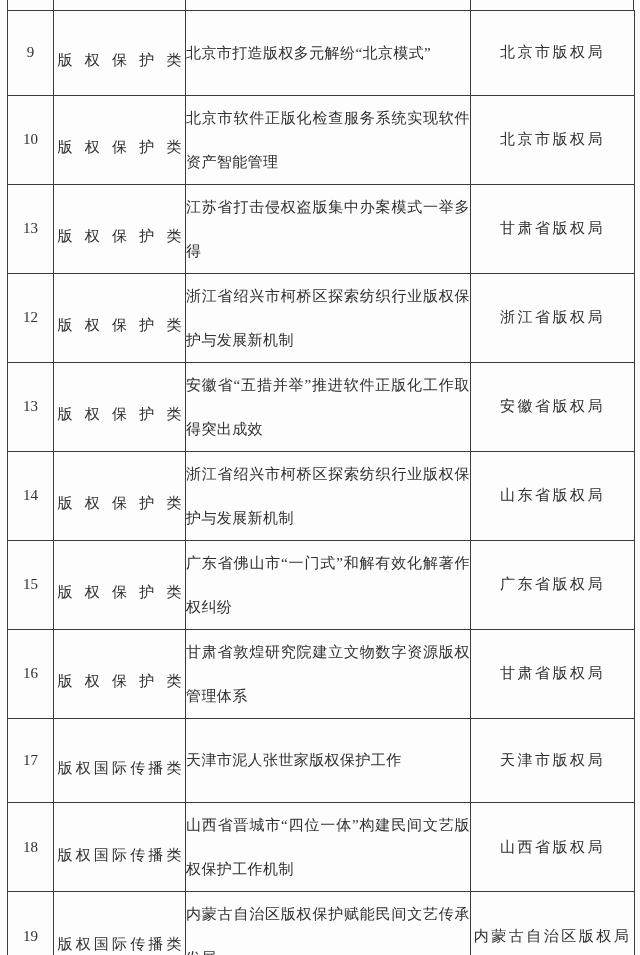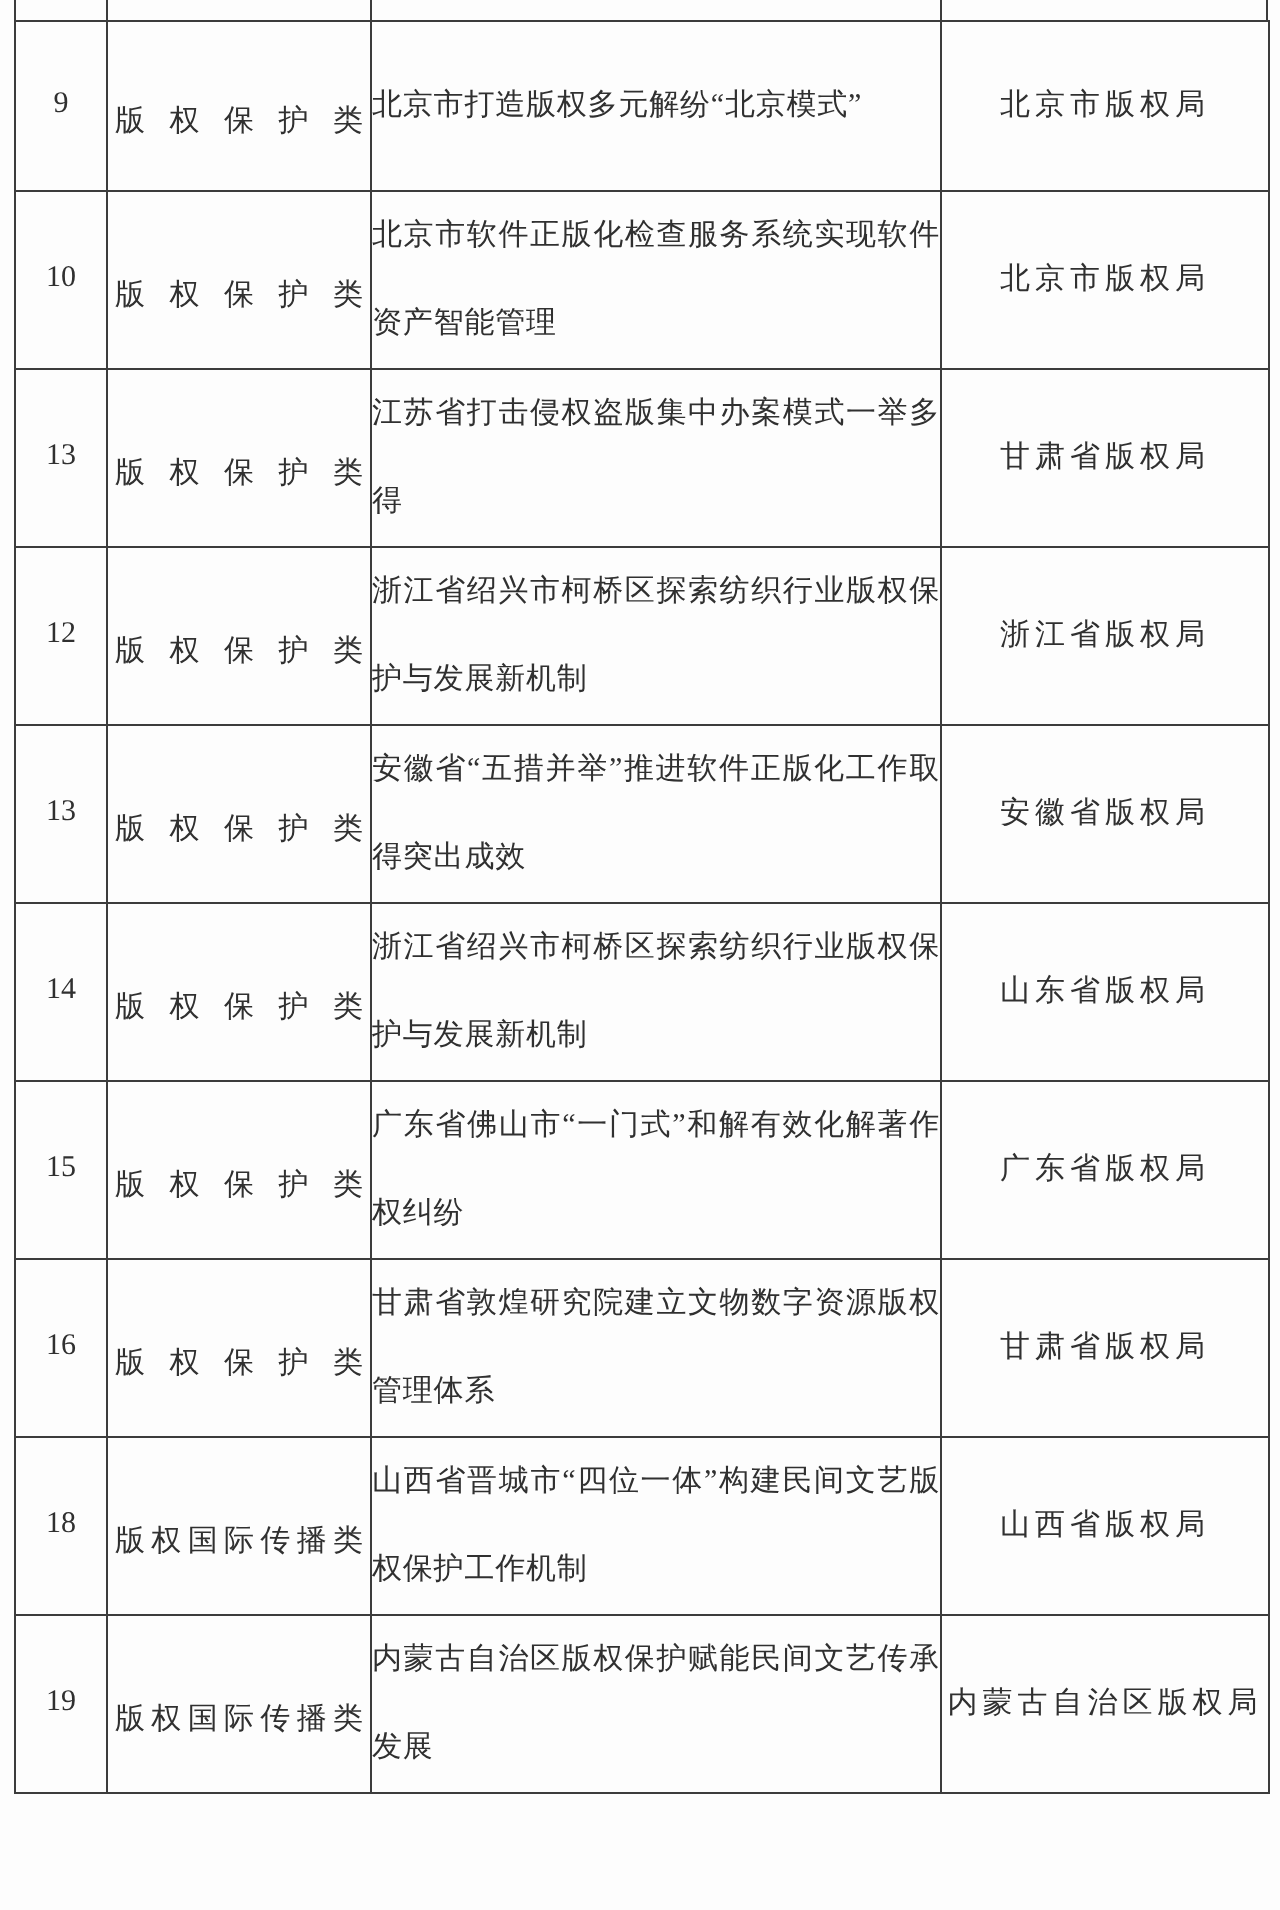--- a/index.html
+++ b/index.html
@@ -143,20 +143,26 @@
         <td class="cell-case">广东省佛山市“一门式”和解有效化解著作权纠纷</td>
         <td class="cell-agency">广东省版权局</td>
       </tr>
       <tr>
         <td class="cell-no">16</td>
         <td class="cell-cat"><span class="cat-inner">版权保护类</span></td>
         <td class="cell-case">甘肃省敦煌研究院建立文物数字资源版权管理体系</td>
         <td class="cell-agency">甘肃省版权局</td>
       </tr>
       <tr>
+        <td class="cell-no">17</td>
+        <td class="cell-cat"><span class="cat-inner">版权国际传播类</span></td>
+        <td class="cell-case">天津市泥人张世家版权保护工作</td>
+        <td class="cell-agency">天津市版权局</td>
+      </tr>
+      <tr>
         <td class="cell-no">18</td>
         <td class="cell-cat"><span class="cat-inner">版权国际传播类</span></td>
         <td class="cell-case">山西省晋城市“四位一体”构建民间文艺版权保护工作机制</td>
         <td class="cell-agency">山西省版权局</td>
       </tr>
       <tr>
         <td class="cell-no">19</td>
         <td class="cell-cat"><span class="cat-inner">版权国际传播类</span></td>
         <td class="cell-case">内蒙古自治区版权保护赋能民间文艺传承发展</td>
         <td class="cell-agency">内蒙古自治区版权局</td>

